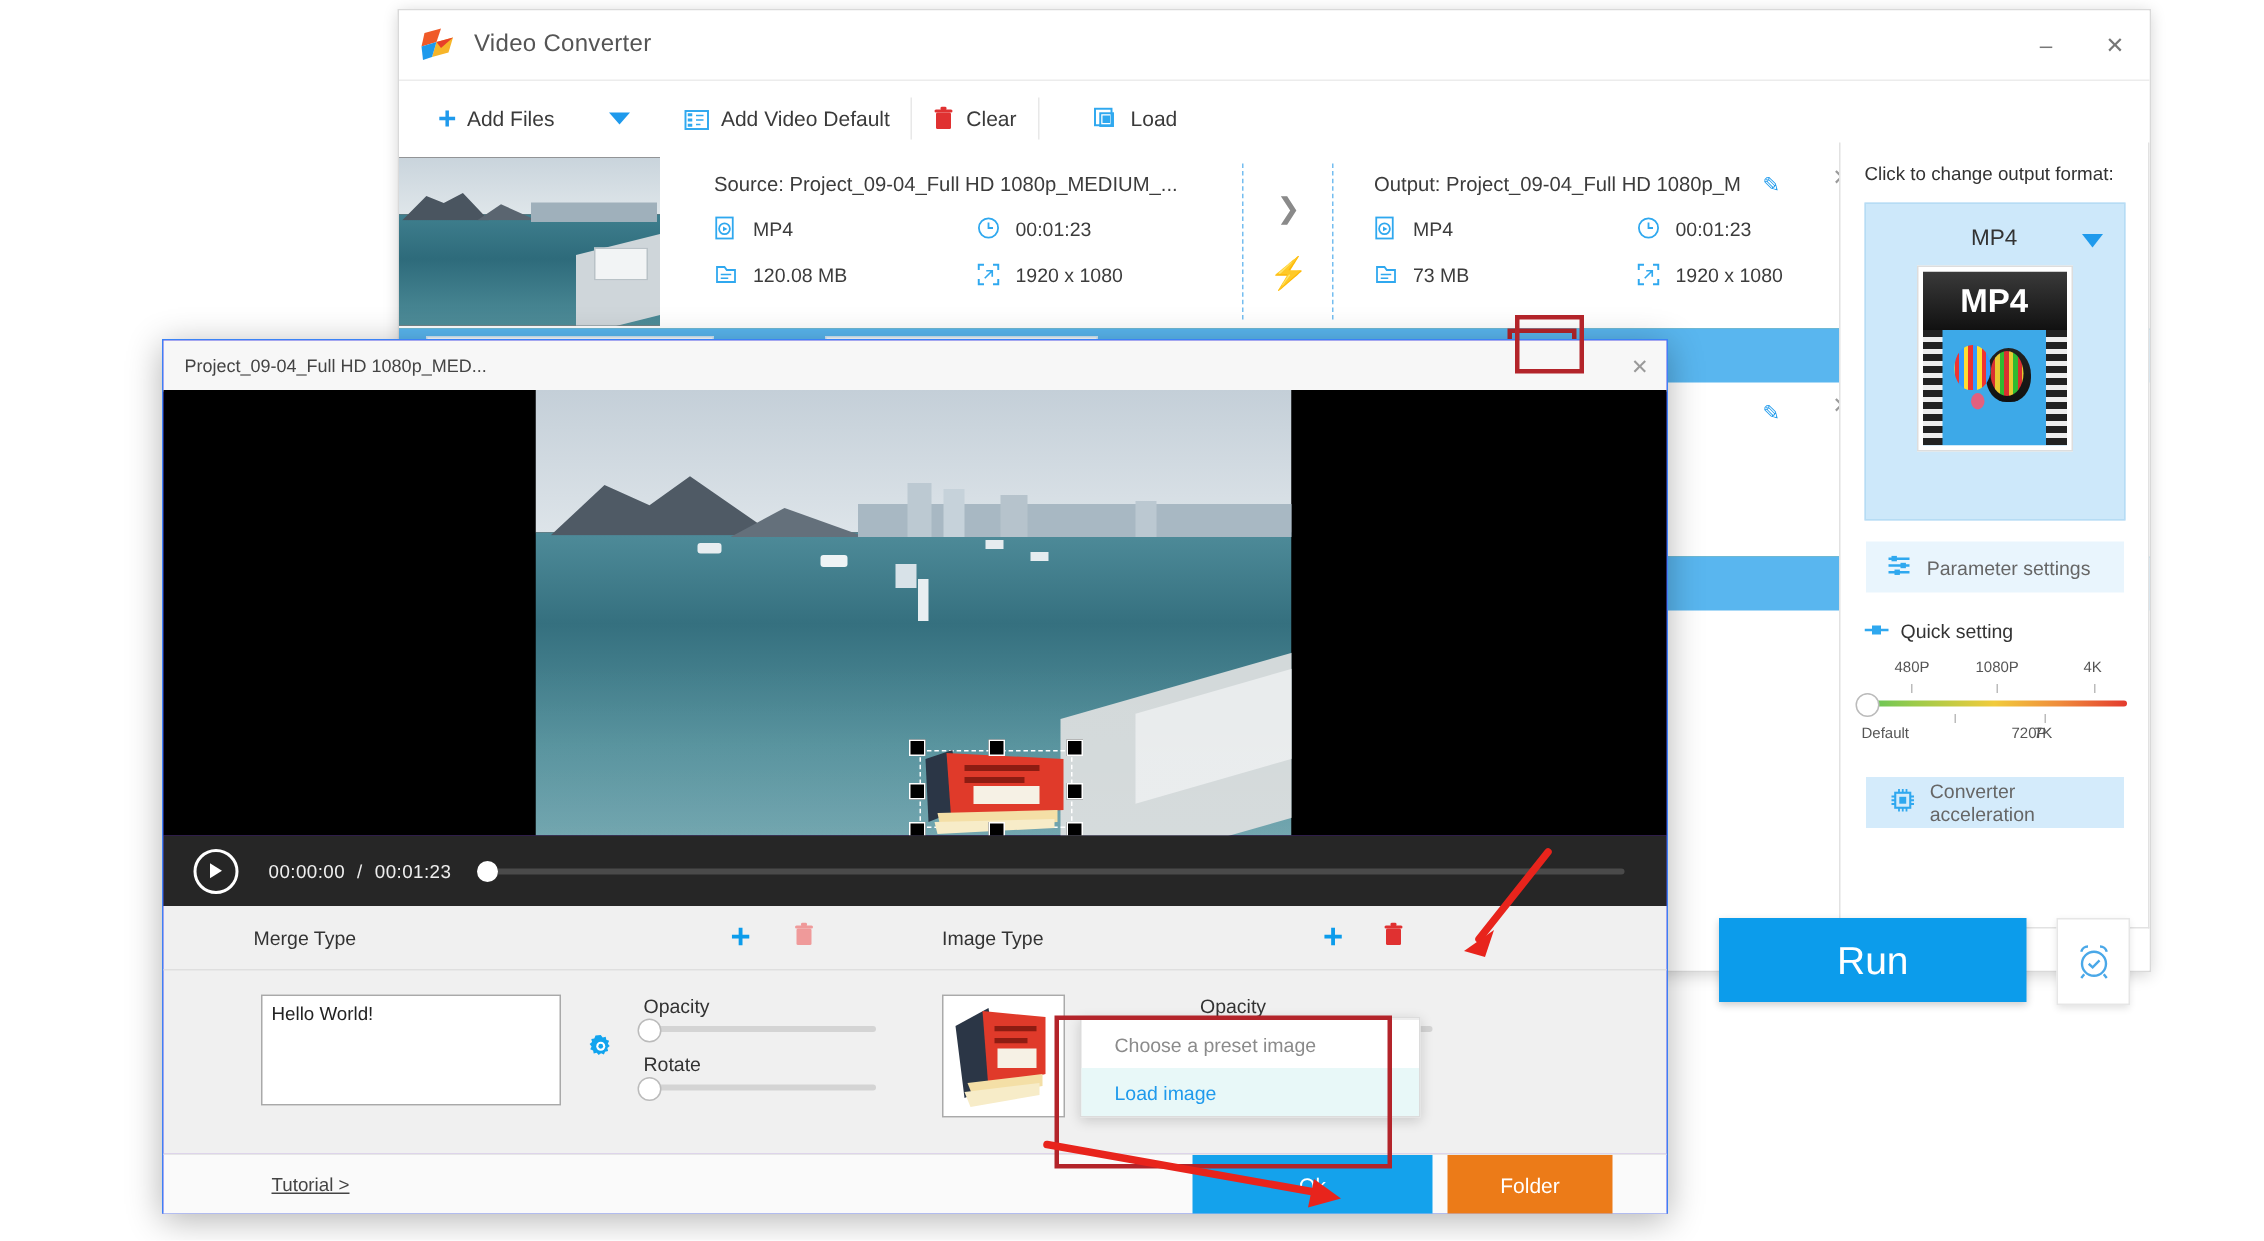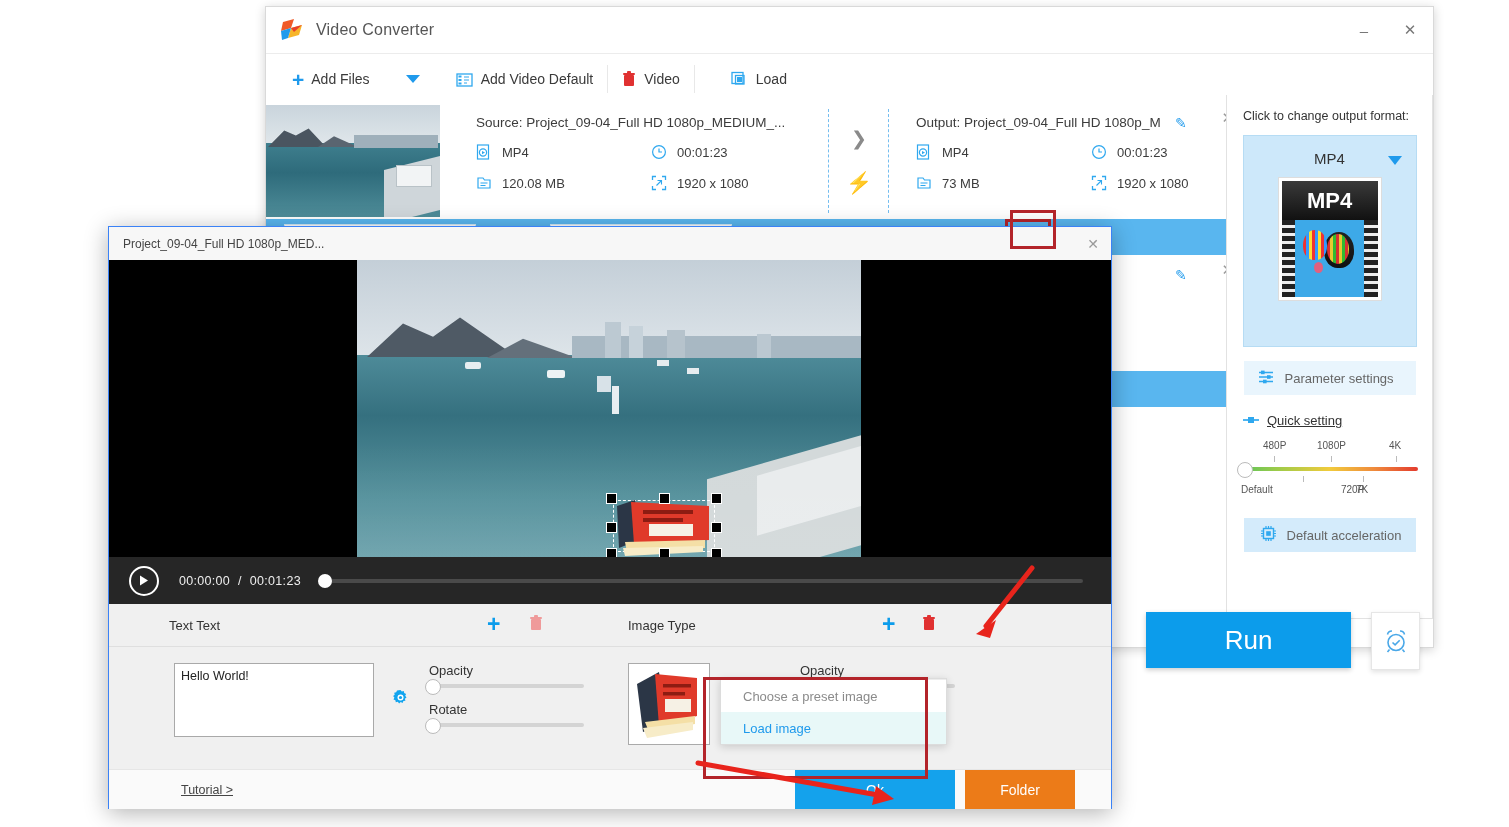--- a/index.html
+++ b/index.html
@@ -82,21 +82,21 @@
     position:relative;
   }
   .fmt-name{text-align:center;font-size:15px;color:#333;padding-top:14px;}
   .fmt-caret{position:absolute;right:14px;top:20px;width:0;height:0;border-left:7px solid transparent;border-right:7px solid transparent;border-top:9px solid #1f9aec;}
   .fmt-thumb{margin:10px auto 0;width:104px;height:124px;background:#fff;border:1px solid #ddd;padding:3px;box-sizing:border-box;}
   .fmt-thumb-inner{width:100%;height:100%;position:relative;overflow:hidden;}
   .param-btn{
     margin:14px auto 0;width:172px;height:34px;background:#e9f5fd;display:flex;align-items:center;
     font-size:13px;color:#666;
   }
-  .qs-head{display:flex;align-items:center;margin:18px 0 0 16px;font-size:13px;color:#333;text-decoration:underline;}
+  .qs-head{display:flex;align-items:center;margin:18px 0 0 16px;font-size:13px;color:#333;}
   .qs-wrap{margin:12px 14px 0;position:relative;height:62px;}
   .qs-top,.qs-bot{position:relative;height:14px;font-size:10px;color:#555;}
   .qs-track{height:4px;border-radius:2px;background:linear-gradient(to right,#5cc45c 0%,#9ccb4a 20%,#f1cb3c 50%,#ef8b3c 75%,#e33b2e 100%);margin:5px 0;position:relative;}
   .qs-knob{position:absolute;left:-4px;top:-5px;width:14px;height:14px;border-radius:50%;background:#fff;border:1px solid #bbb;}
   .tickmark{position:absolute;width:1px;height:6px;background:#bbb;}
   .hw-btn{margin:16px auto 0;width:172px;height:34px;background:#d4ebfb;display:flex;align-items:center;font-size:13px;color:#666;}
   .gpu-row{margin:8px auto 0;width:172px;display:flex;gap:8px;}
   .gpu-btn{flex:1;height:28px;border:1px solid #e2e2e2;display:flex;align-items:center;justify-content:center;gap:5px;font-size:11.5px;}
   
   #run-btn{
@@ -203,21 +203,21 @@
     </div>
     <div class="tb-sep"></div>
     <div class="tb-item">
       <span class="tb-icon">
         <svg width="14" height="16" viewBox="0 0 14 16">
           <rect x="2" y="4" width="10" height="11" rx="1" fill="#e03131"></rect>
           <rect x="1" y="2" width="12" height="2" rx="1" fill="#e03131"></rect>
           <rect x="5" y="0" width="4" height="2.5" rx="1" fill="#e03131"></rect>
         </svg>
       </span>
-      <span>Video</span>
+      <span>Clear</span>
     </div>
     <div class="tb-sep"></div>
     <div class="tb-item" style="padding-left:36px;">
       <span class="tb-icon">
         <svg width="17" height="16" viewBox="0 0 17 16">
           <rect x="1" y="1.5" width="11" height="11" fill="none" stroke="#2fa8ef" stroke-width="1.3"></rect>
           <rect x="4.5" y="4.5" width="8.5" height="8.5" fill="none" stroke="#2fa8ef" stroke-width="1.3"></rect>
           <rect x="6" y="6" width="5" height="5" fill="#2fa8ef"></rect>
         </svg>
       </span>
@@ -500,21 +500,21 @@
   </div>
 
   <div class="hw-btn">
     <span style="margin:0 10px 0 16px;">
       <svg width="17" height="17" viewBox="0 0 17 17">
           <rect x="3.5" y="3.5" width="10" height="10" fill="none" stroke="#2fa8ef" stroke-width="1.4"></rect>
           <rect x="6.2" y="6.2" width="4.6" height="4.6" fill="#2fa8ef"></rect>
           <path d="M6 1 v2.5 M8.5 1 v2.5 M11 1 v2.5 M6 13.5 v2.5 M8.5 13.5 v2.5 M11 13.5 v2.5 M1 6 h2.5 M1 8.5 h2.5 M1 11 h2.5 M13.5 6 h2.5 M13.5 8.5 h2.5 M13.5 11 h2.5" stroke="#2fa8ef" stroke-width="1.2"></path>
         </svg>
     </span>
-    <span>Default acceleration</span>
+    <span>Converter acceleration</span>
   </div>
 
 </div>
 
 <div id="run-btn">Run</div>
 <div id="alarm-btn">
   <svg width="26" height="26" viewBox="0 0 26 26">
     <circle cx="13" cy="14.5" r="8" fill="none" stroke="#4aa8e8" stroke-width="1.6"></circle>
     <path d="M4.5 6.5 a4.5 4.5 0 0 1 4.5 -3.5 M21.5 6.5 a4.5 4.5 0 0 0 -4.5 -3.5" fill="none" stroke="#4aa8e8" stroke-width="1.6"></path>
     <path d="M9.5 14.5 l2.6 2.4 4.6 -4.6" fill="none" stroke="#4aa8e8" stroke-width="1.6"></path>
@@ -583,21 +583,21 @@
     <div class="time-txt" style="margin-left:8px;">00:01:23</div>
     <div class="seek">
       <div class="seek-knob"></div>
     </div>
   </div>
 
   <div id="dlg-body">
 
     <div class="pane">
       <div class="pane-head">
-        <span class="pane-title">Text Text</span>
+        <span class="pane-title">Merge Type</span>
         <span class="pane-add" style="left:378px;top:9px;">+</span>
         <span class="pane-del" style="left:420px;top:11px;color:#ef9a9a;">
           <svg width="14" height="16" viewBox="0 0 14 16">
               <rect x="2" y="4" width="10" height="11" rx="1" fill="#ef9a9a"></rect>
               <rect x="1" y="2" width="12" height="2" rx="1" fill="#ef9a9a"></rect>
               <rect x="5" y="0" width="4" height="2.5" rx="1" fill="#ef9a9a"></rect>
             </svg>
         </span>
       </div>
       <div class="pane-row">

